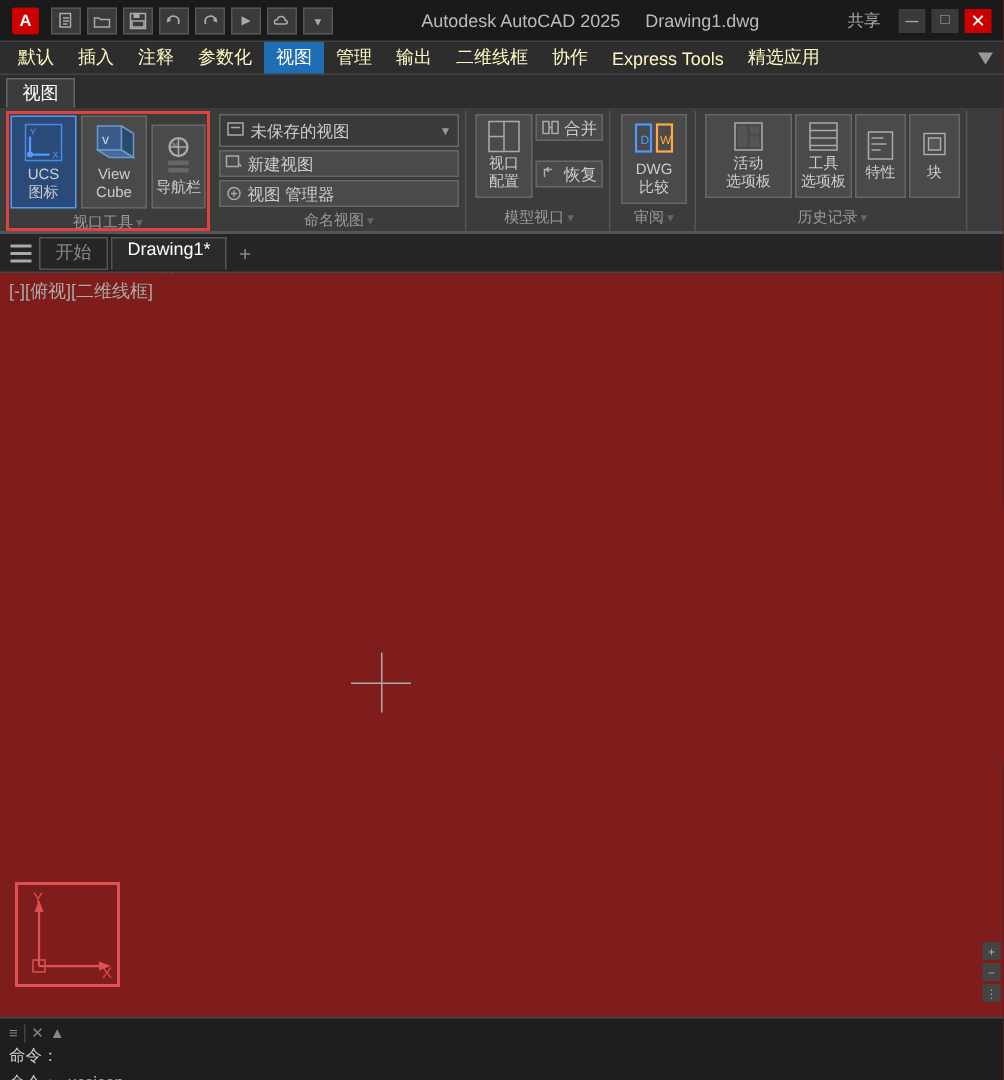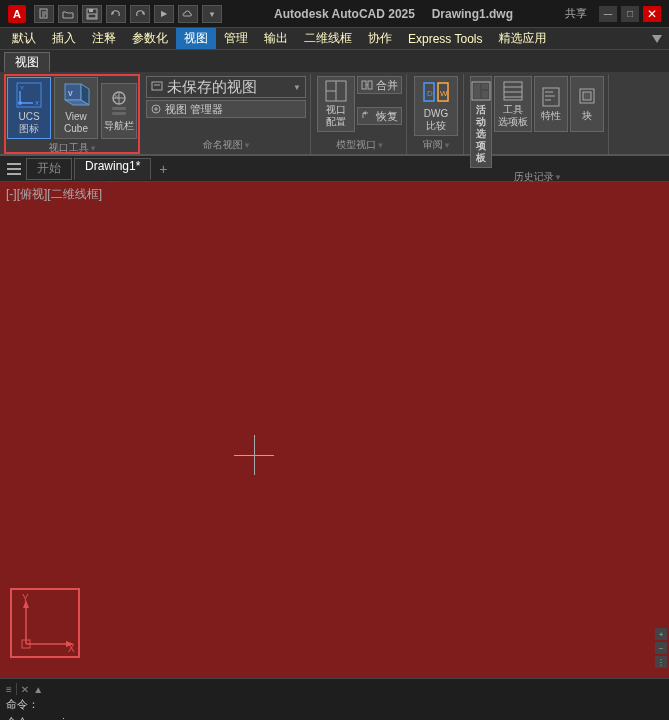--- a/index.html
+++ b/index.html
@@ -52,21 +52,20 @@
       justify-content: center;
       cursor: pointer;
       font-size: 10px;
       color: #aaa;
     }
     #titlebar-center {
       flex: 1;
       text-align: center;
       font-size: 12px;
       color: #bbb;
-      font-weight: bold;
     }
     #titlebar-right {
       display: flex;
       align-items: center;
       gap: 4px;
       font-size: 11px;
       color: #aaa;
     }
     .win-btn {
       width: 18px;
@@ -496,22 +495,29 @@
       </div>
     </div>
 
     <div class="ribbon-group" style="min-width:150px;">
       <div class="ribbon-group-content" style="flex-direction:column; flex:1; justify-content:flex-start; gap:2px; width:100%;">
         <div class="view-dropdown">
           <svg width="12" height="12" viewBox="0 0 12 12">
               <rect x="1" y="1" width="10" height="8" fill="none" stroke="#aaa" stroke-width="1"></rect>
               <line x1="3" y1="4" x2="9" y2="4" stroke="#aaa" stroke-width="1"></line>
             </svg>
-          <span style="font-size:15px;flex:1;overflow:hidden;text-overflow:ellipsis;white-space:nowrap;font-family:Liberation Serif, serif;">未保存的视图</span>
+          <span style="font-size:11px;flex:1;overflow:hidden;text-overflow:ellipsis;white-space:nowrap;font-family:Liberation Serif, serif;">未保存的视图</span>
           <span class="dropdown-arrow">▼</span>
+        </div>
+        <div class="ribbon-btn-small">
+          <svg width="12" height="12" viewBox="0 0 12 12">
+              <rect x="1" y="1" width="8" height="7" fill="none" stroke="#aaa" stroke-width="1"></rect>
+              <line x1="9" y1="6" x2="11" y2="8" stroke="#aaa" stroke-width="1"></line>
+            </svg>
+          <span>新建视图</span>
         </div>
         <div class="ribbon-btn-small">
           <svg width="12" height="12" viewBox="0 0 12 12">
               <circle cx="6" cy="6" r="4" fill="none" stroke="#aaa" stroke-width="1"></circle>
               <line x1="4" y1="6" x2="8" y2="6" stroke="#aaa" stroke-width="1"></line>
               <line x1="6" y1="4" x2="6" y2="8" stroke="#aaa" stroke-width="1"></line>
             </svg>
           <span>视图 管理器</span>
         </div>
       </div>
@@ -568,21 +574,21 @@
         </div>
       </div>
       <div class="ribbon-group-label">
         <span>审阅</span>
         <span style="font-size:9px;color:#666;">▾</span>
       </div>
     </div>
 
     <div class="ribbon-group" style="min-width:130px;">
       <div class="ribbon-group-content" style="flex:1; align-items:flex-start; gap:2px;">
-        <div class="ribbon-btn-large" style="width:22px;font-weight:bold;">
+        <div class="ribbon-btn-large" style="width:58px;">
           <svg width="22" height="22" viewBox="0 0 22 22">
             <rect x="2" y="2" width="18" height="18" fill="none" stroke="#aaa" stroke-width="1"></rect>
             <rect x="4" y="4" width="6" height="14" fill="#555"></rect>
             <rect x="12" y="4" width="6" height="5" fill="#555"></rect>
             <rect x="12" y="11" width="6" height="7" fill="#555"></rect>
           </svg>
           <span class="btn-text">活动<br>选项板</span>
         </div>
         <div class="ribbon-btn-large" style="width:38px;">
           <svg width="22" height="22" viewBox="0 0 22 22">

